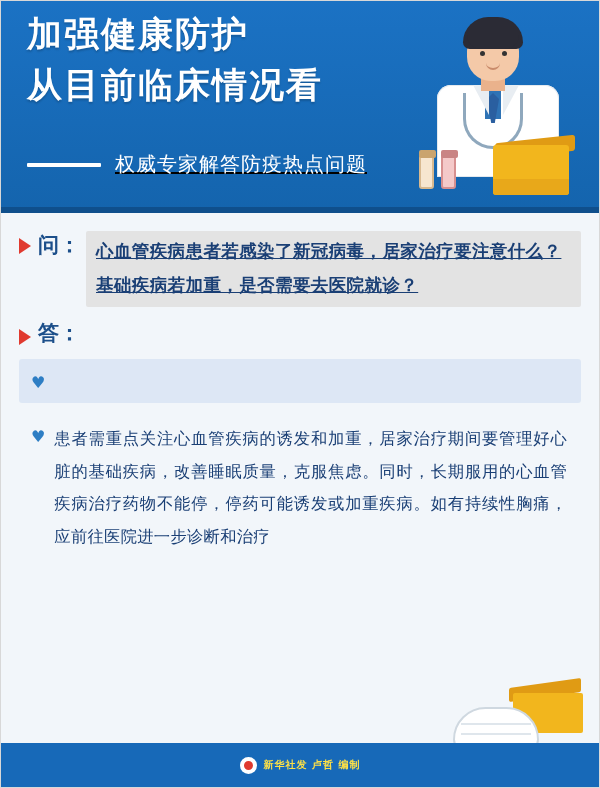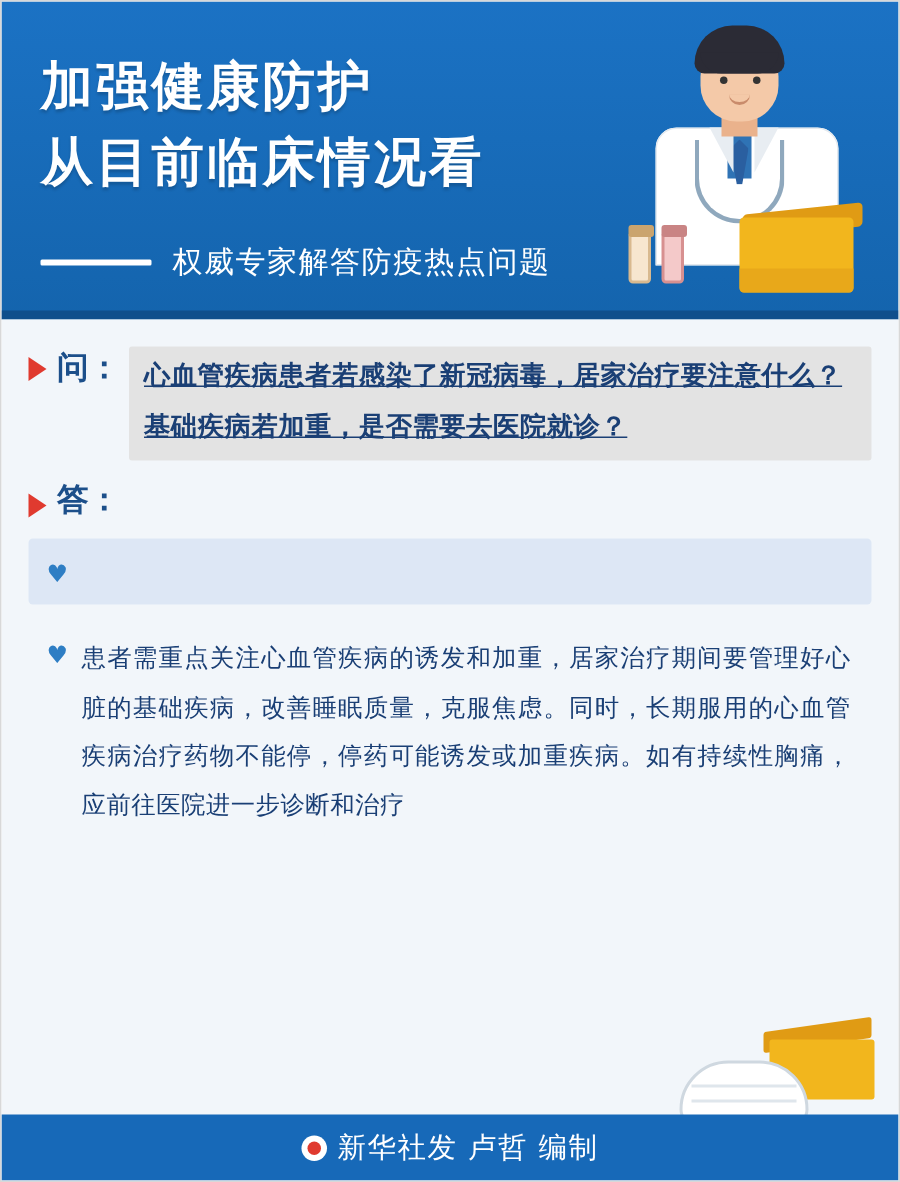--- a/index.html
+++ b/index.html
@@ -26,37 +26,38 @@
     overflow: hidden;
   }
   .header-bottom-bar {
     position: absolute;
     left: 0; bottom: 0;
     width: 100%; height: 6px;
     background: #0f4f8c;
   }
   .title-block {
     position: absolute;
-    left: 26px; top: 32px;
+    left: 26px; top: 8px;
     width: 440px;
   }
   .title-line {
     font-size: 35px;
     font-weight: bold;
     color: #ffffff;
     letter-spacing: 2px;
     line-height: 1.45;
     text-shadow: 0 2px 2px rgba(0,0,0,0.18);
     white-space: nowrap;
   }
   .subtitle-row {
     position: absolute;
-    left: 26px; top: 160px;
+    left: 26px; top: 150px;
     display: flex;
     align-items: center;
+    text-decoration: underline;
   }
   .subtitle-rule {
     width: 74px;
     height: 4px;
     background: #ffffff;
     margin-right: 14px;
     border-radius: 1px;
   }
   .subtitle-text {
     font-size: 20px;
@@ -274,23 +275,24 @@
     margin-right: 7px;
   }
   .footer-logo:after {
     content: "";
     position: absolute; left: 4px; top: 4px;
     width: 9px; height: 9px;
     border-radius: 50%;
     background: #e03a2f;
   }
   .footer-text {
-    color: #ffffff;
-    font-size: 19px;
+    color: #fde047;
+    font-size: 10px;
     letter-spacing: 1px;
+    font-weight: bold;
   }
 </style>
 </head>
 <body>
 
 <div class="poster">
 
   <div class="header">
     <div class="title-block">
       <div class="title-line">加强健康防护</div>

